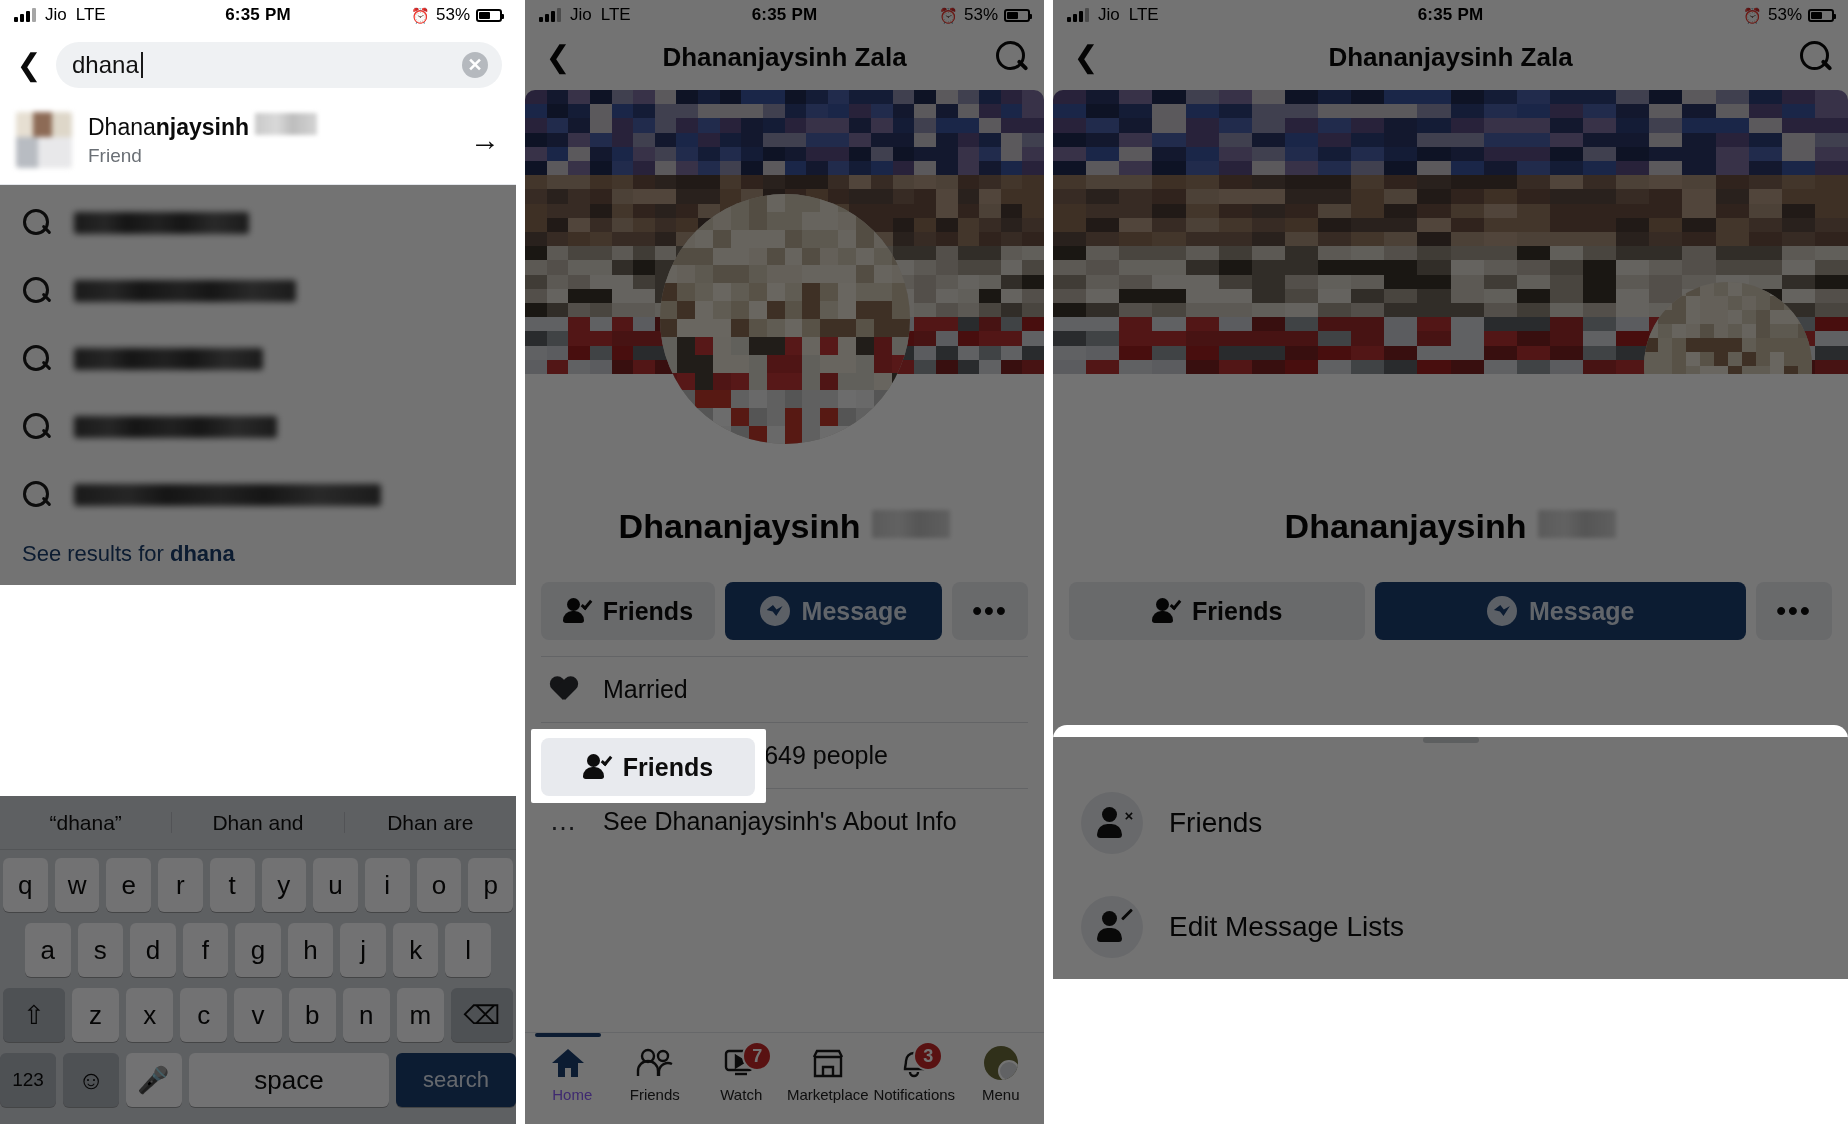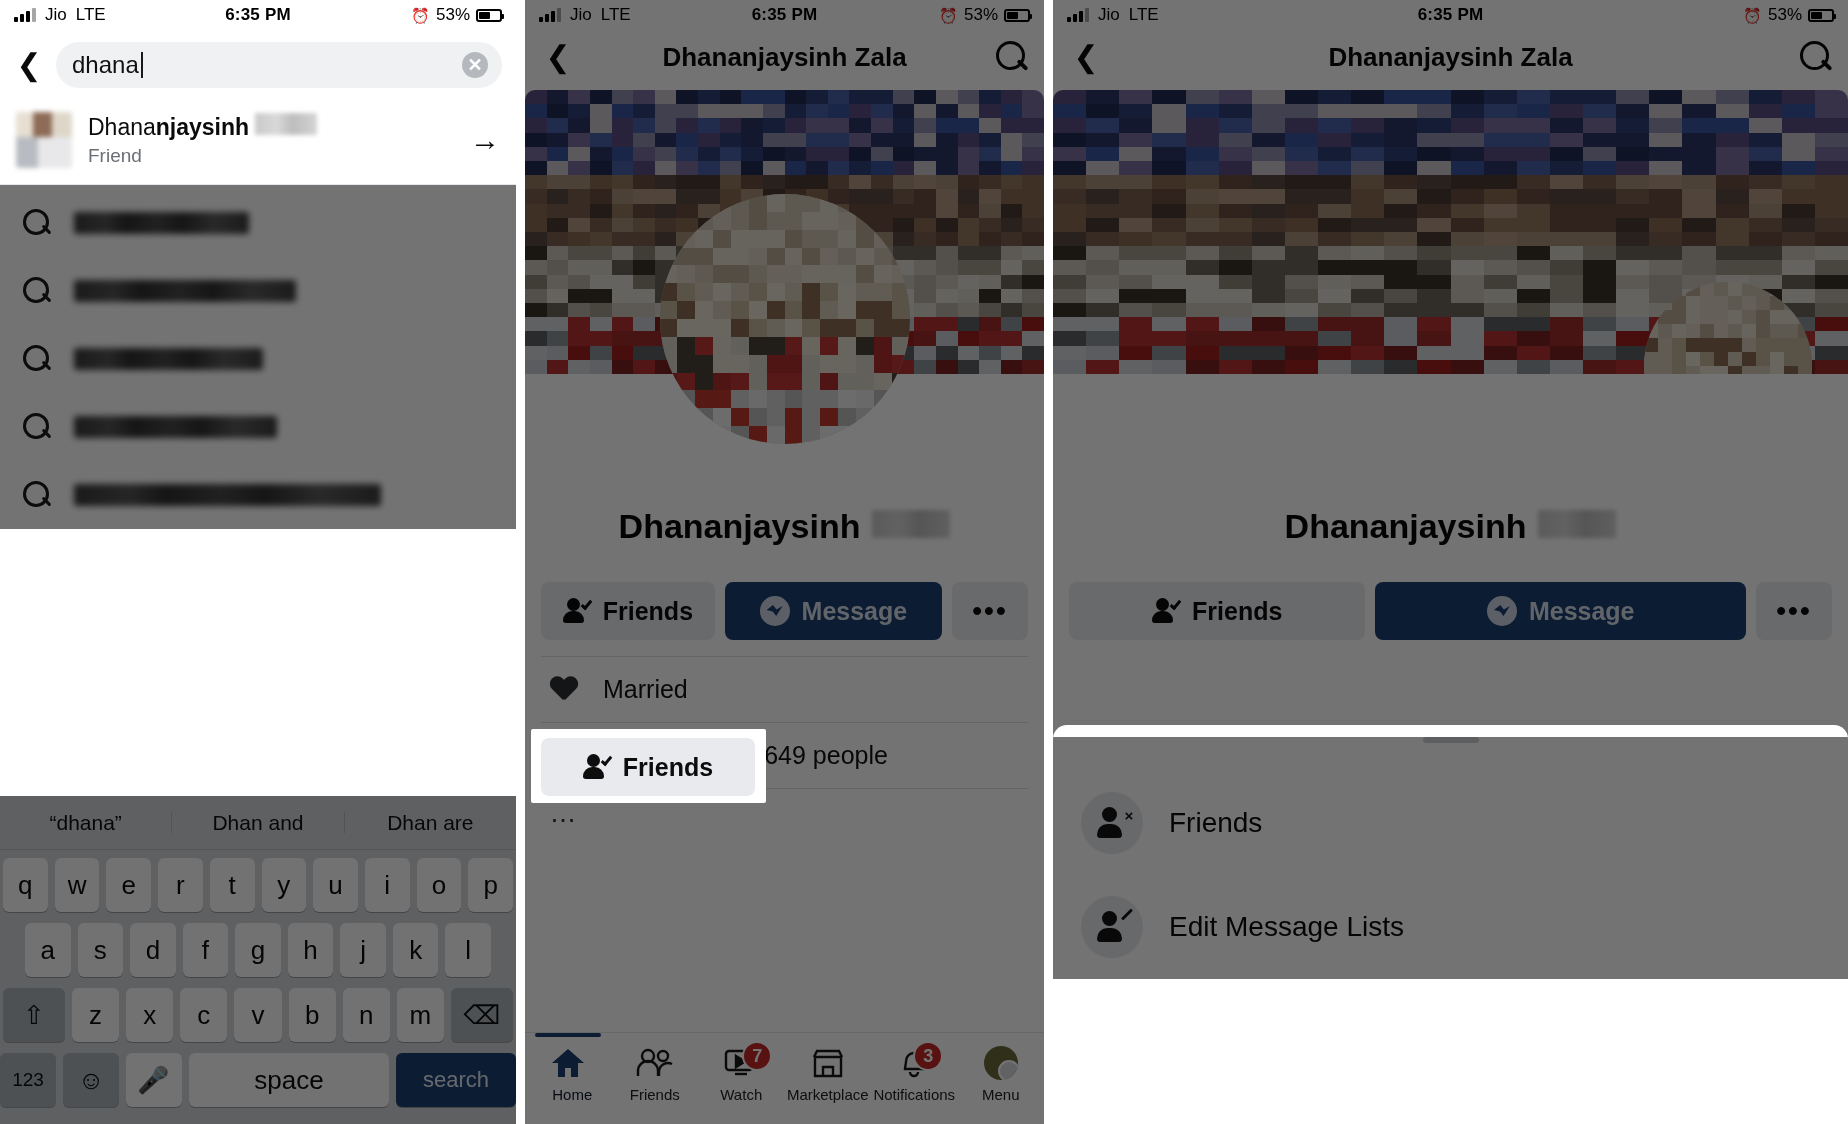--- a/index.html
+++ b/index.html
@@ -200,21 +200,21 @@
   .dots3 { font-size: 27px; letter-spacing: 2px; color: #2e2f33; line-height: .5; }
 
   
   .bottomnav {
     position: absolute; left:0; right:0; bottom:0; height: 92px; background: #fff;
     display: flex; align-items: flex-start; padding-top: 12px;
     border-top: 1px solid #e2e4e8;
   }
   .nav-item { flex: 1; display: flex; flex-direction: column; align-items: center; gap: 5px; position: relative; }
   .nav-item .lbl { font-size: 15px; color: #222; }
-  .nav-item.active .lbl { color: #0f172a; margin-left: 8px; }
+  .nav-item.active .lbl { color: #8b5cf6; margin-left: 8px; }
   .nav-item .topbar { position:absolute; top:-12px; left: 12%; right: 12%; height: 4px; background: #1b3f70; border-radius: 2px; }
   .nav-ico { height: 36px; display:flex; align-items:center; justify-content:center; position: relative; }
   .badge {
     position: absolute; top: -4px; right: -14px; min-width: 30px; height: 30px; padding: 0 6px;
     background: #c62828; color: #fff; border-radius: 15px; font-size: 18px; font-weight: 700;
     display: flex; align-items: center; justify-content: center; border: 2px solid #fff;
   }
   .avatar-menu { width: 34px; height: 34px; border-radius: 50%; background: #6b6a3a; position: relative; overflow:hidden; }
   .avatar-menu::after { content:""; position:absolute; right:-2px; bottom:-2px; width:18px; height:18px; background:#d8dadd; border-radius:50%; border:2px solid #fff;}
 
@@ -315,20 +315,23 @@
         <span class="mag"></span>
         <span class="sugg-blur" style="width:40%"></span>
       </div>
       <div class="sugg-row">
         <span class="mag"></span>
         <span class="sugg-blur" style="width:43%"></span>
       </div>
       <div class="sugg-row">
         <span class="mag"></span>
         <span class="sugg-blur" style="width:65%"></span>
+      </div>
+      <div class="see-results">
+        <span>See results for </span><b>dhana</b>
       </div>
     </div>
 
     <div class="keyboard dim">
       <div class="kb-predict">
         <div>“dhana”</div>
         <div>Dhan and</div>
         <div>Dhan are</div>
       </div>
       <div class="kb-rows">
@@ -1129,20 +1132,21 @@
               <i></i>
               <i></i>
             </span>
           </span>
         <span>Followed by 2,649 people</span>
       </div>
       <div class="info-row">
         <span class="info-ico">
             <span class="dots3">…</span>
           </span>
+        <span>See Dhananjaysinh's About Info</span>
       </div>
     </div>
 
     <div class="bottomnav">
       <div class="nav-item active">
         <div class="topbar"></div>
         <div class="nav-ico">
           <svg width="34" height="32" viewBox="0 0 34 32">
               <path d="M17 2 L33 16 L27 16 L27 30 L20 30 L20 21 L14 21 L14 30 L7 30 L7 16 L1 16 Z" fill="#1b3f70"></path>
             </svg>

